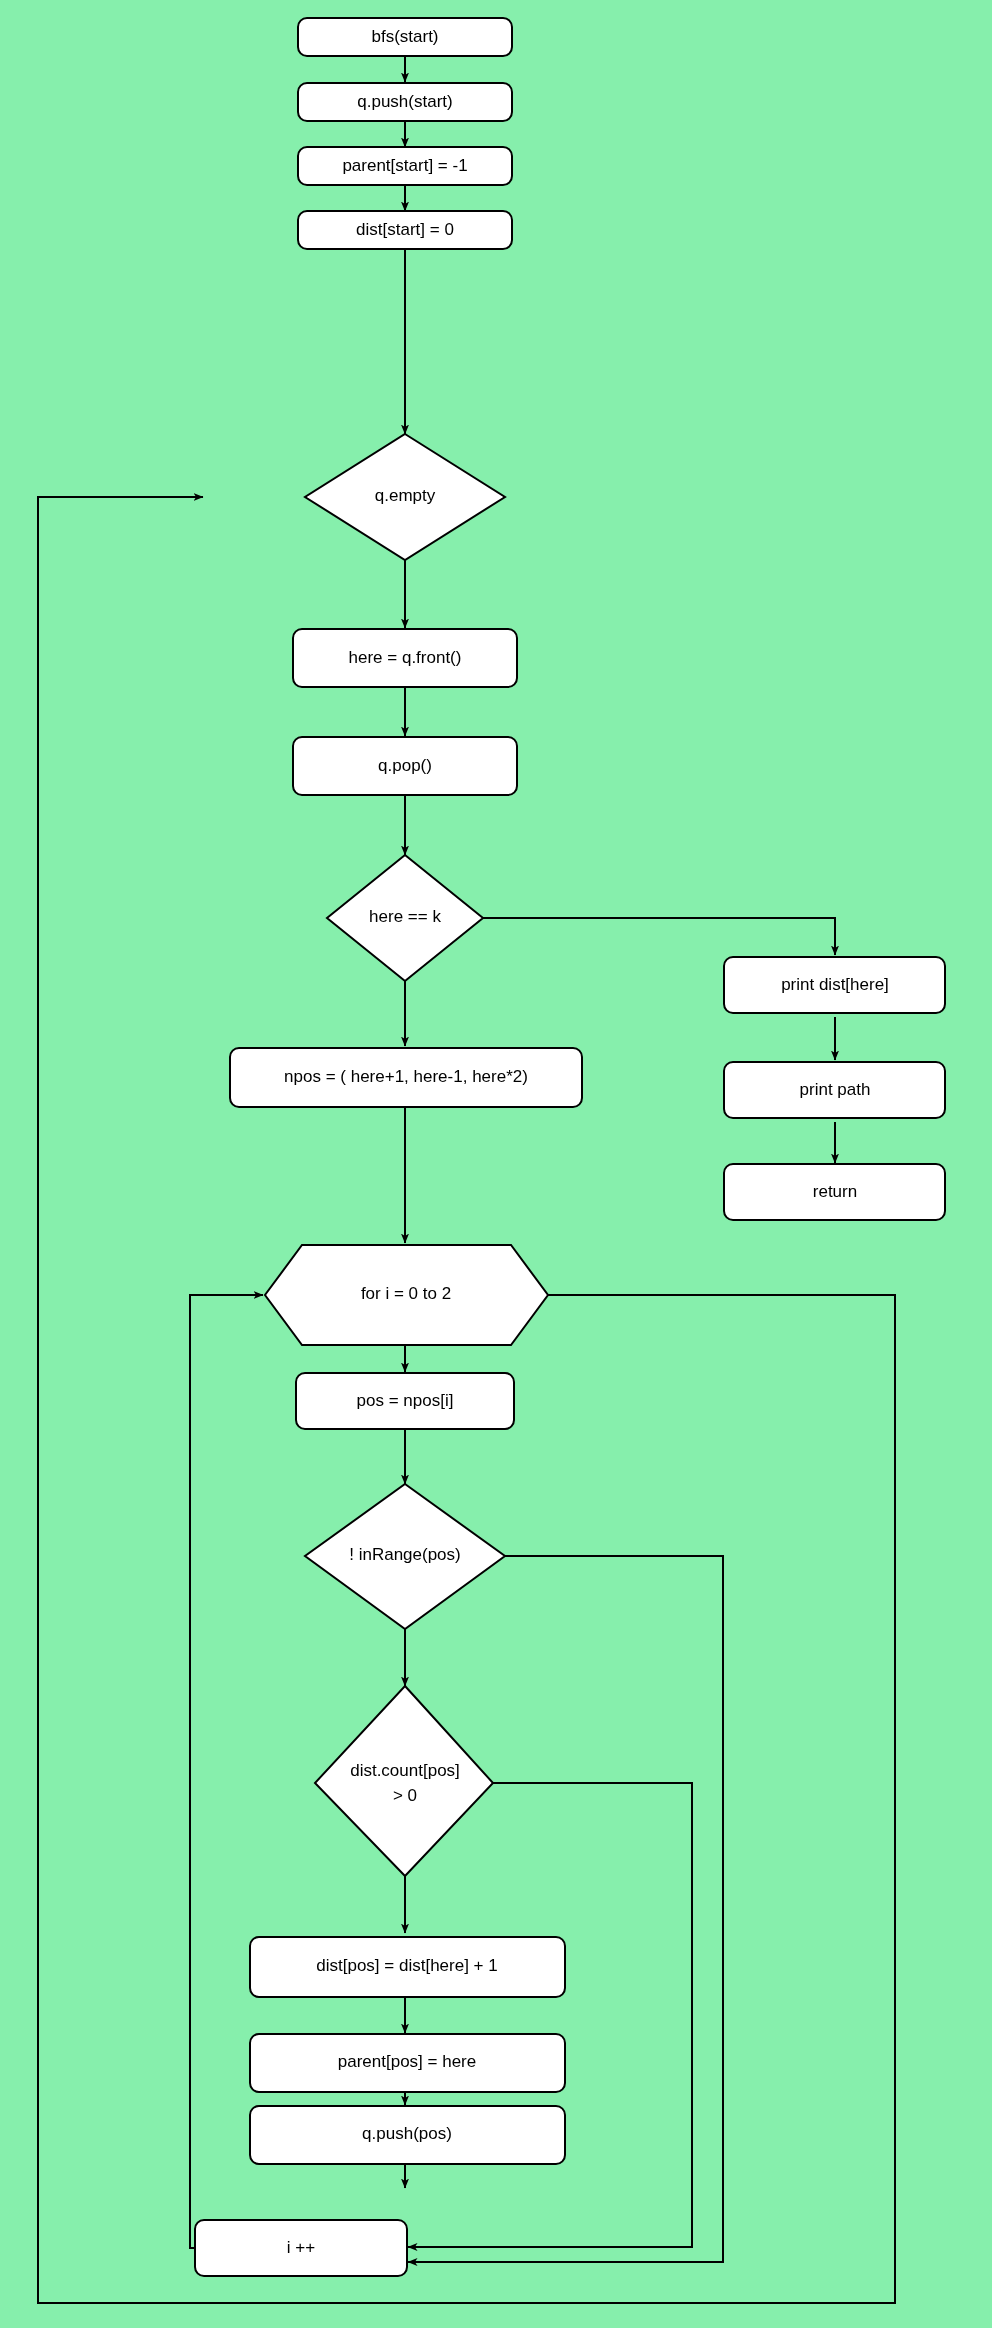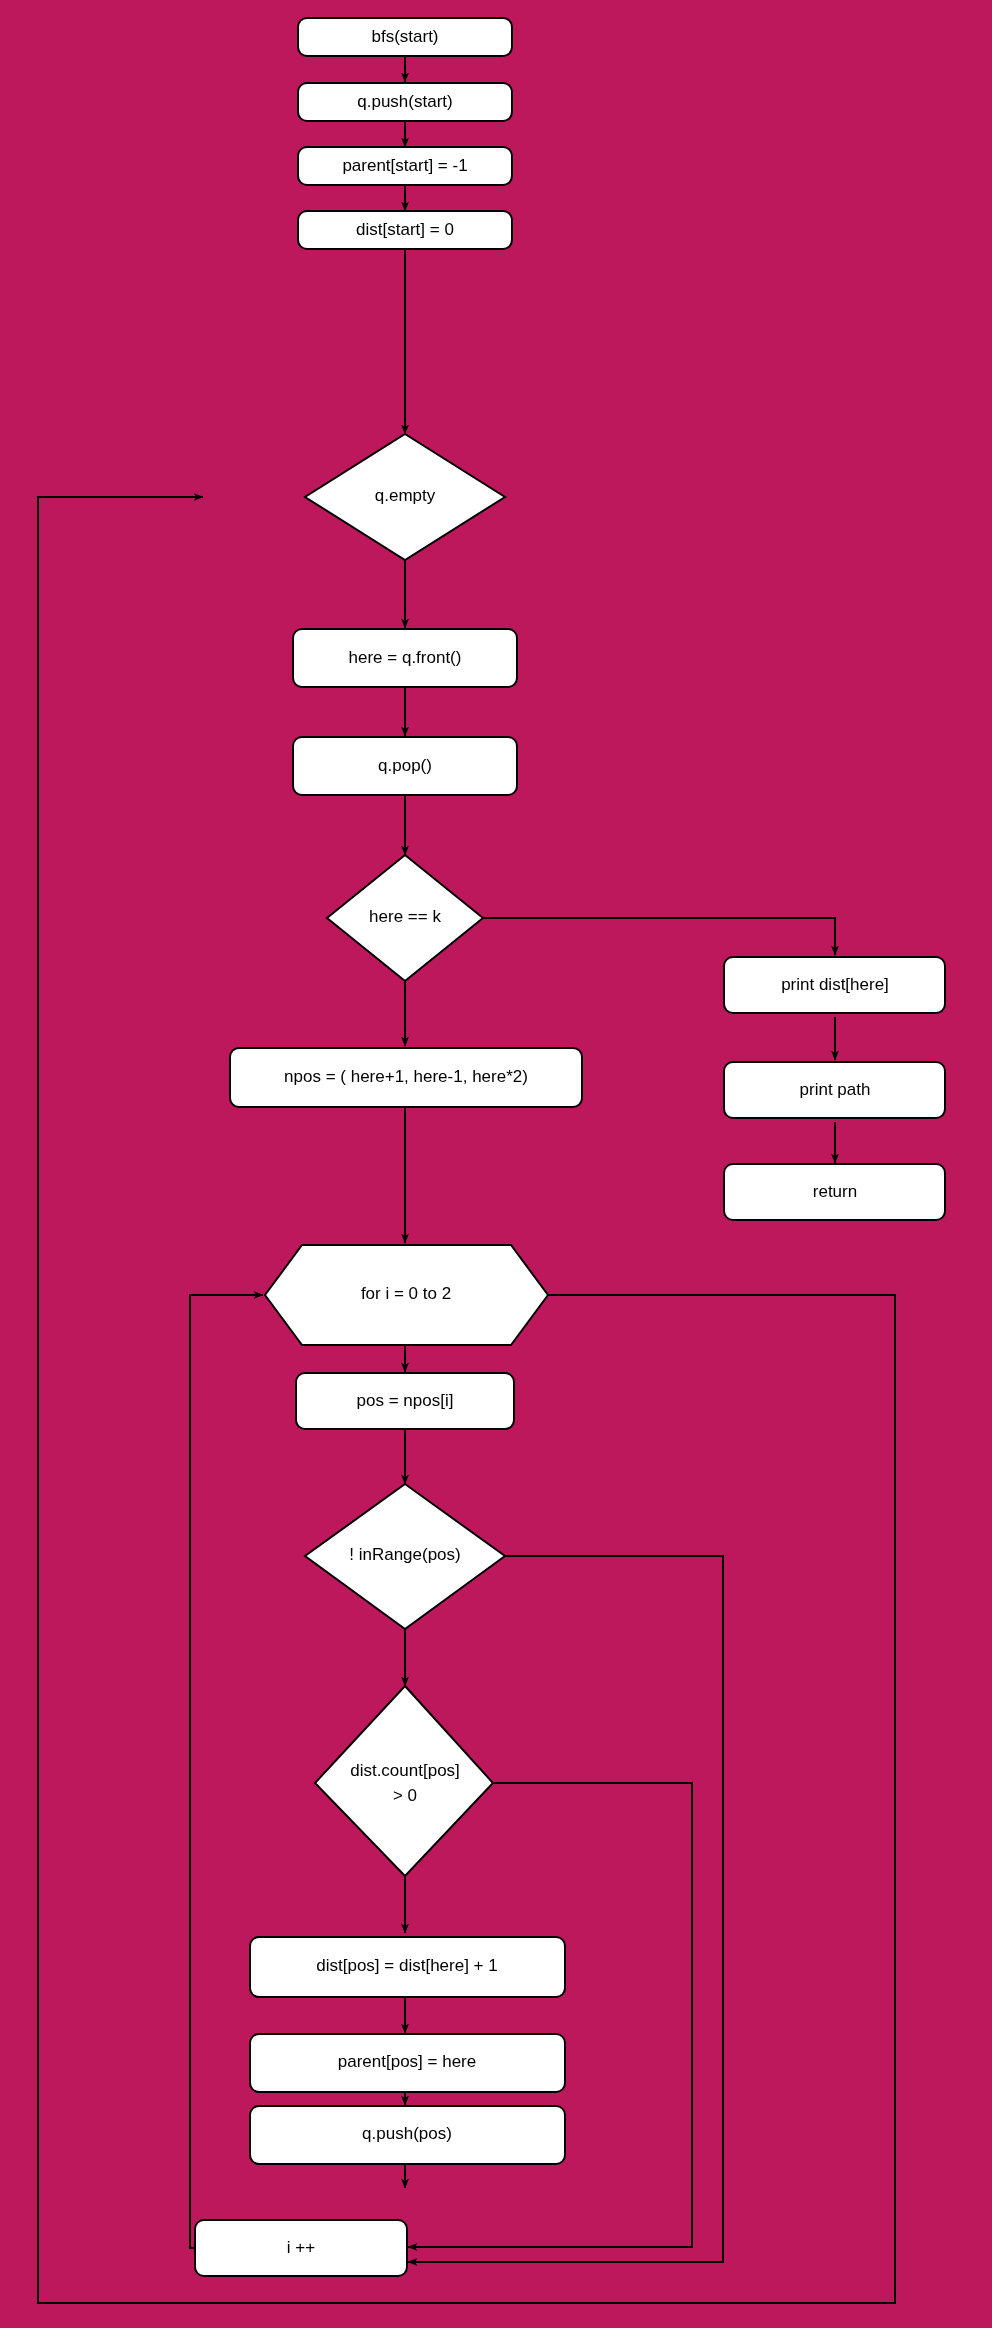--- a/index.html
+++ b/index.html
@@ -7,21 +7,21 @@
     padding: 0;
     background: #ffffff;
   }
   body {
     font-family: "Liberation Sans", sans-serif;
   }
   #flowchart-root {
     position: relative;
     width: 992px;
     height: 2328px;
-    background: #be185d;
+    background: #86efac;
     overflow: hidden;
   }
   #flow-svg {
     position: absolute;
     top: 0;
     left: 0;
     width: 992px;
     height: 2328px;
   }
   .node-shape {

